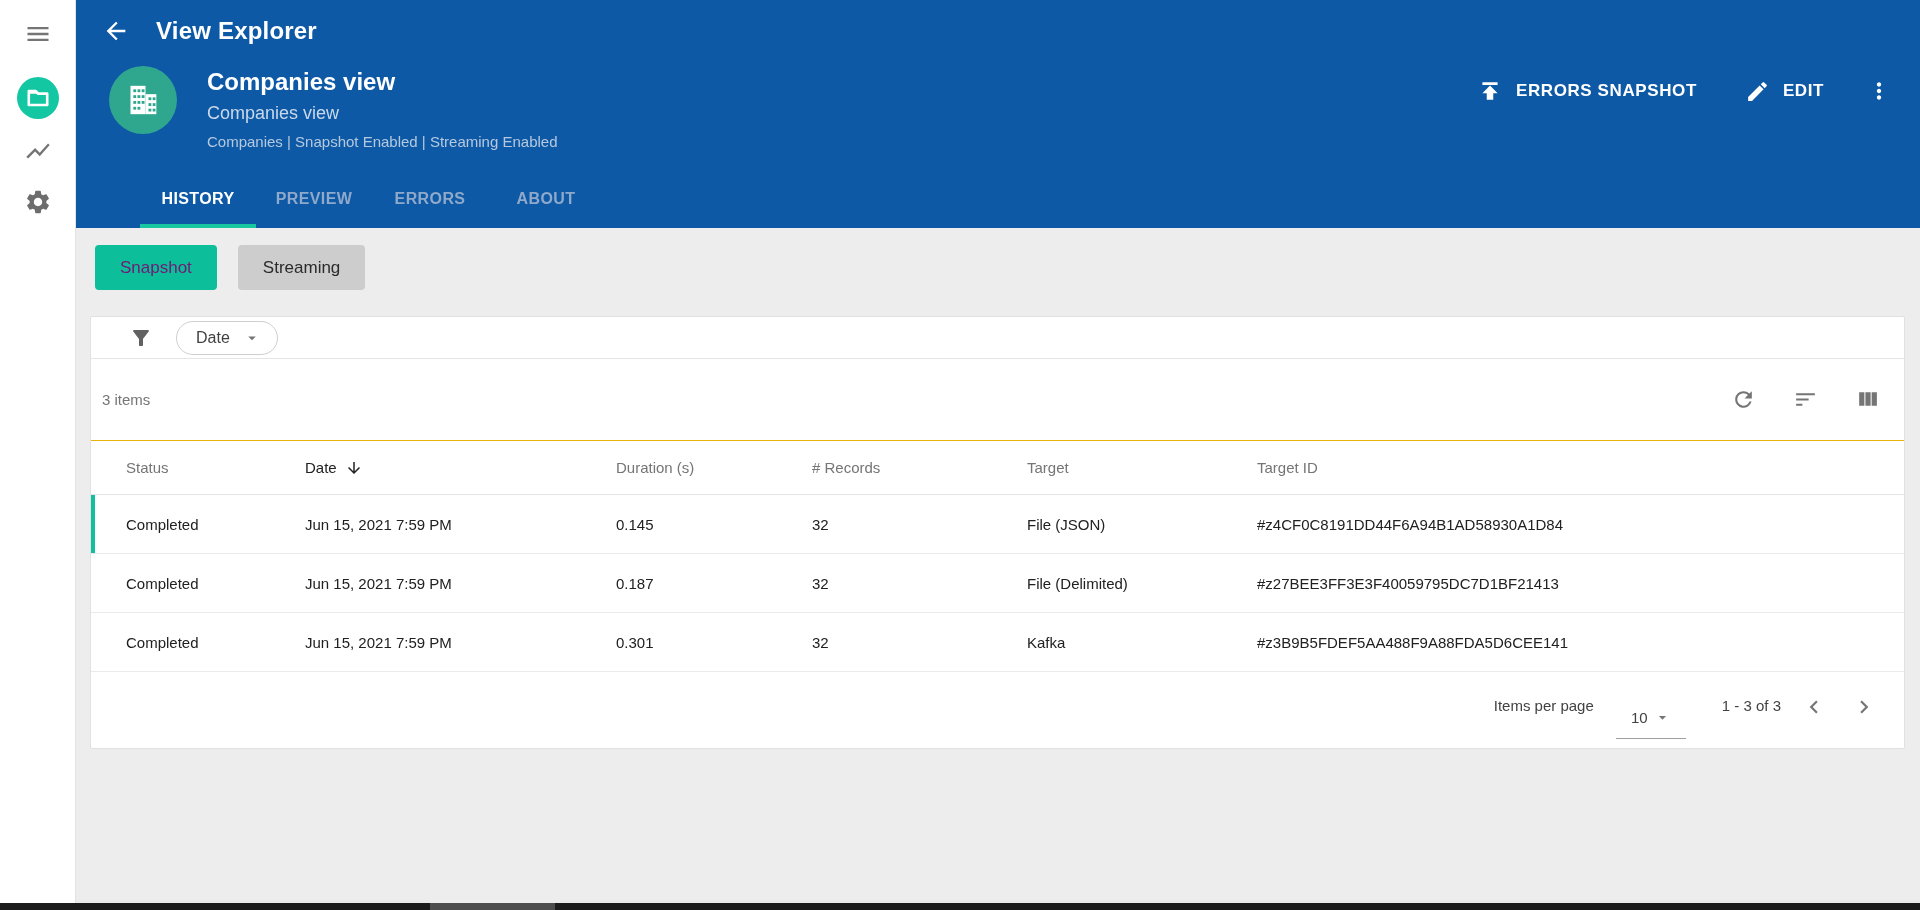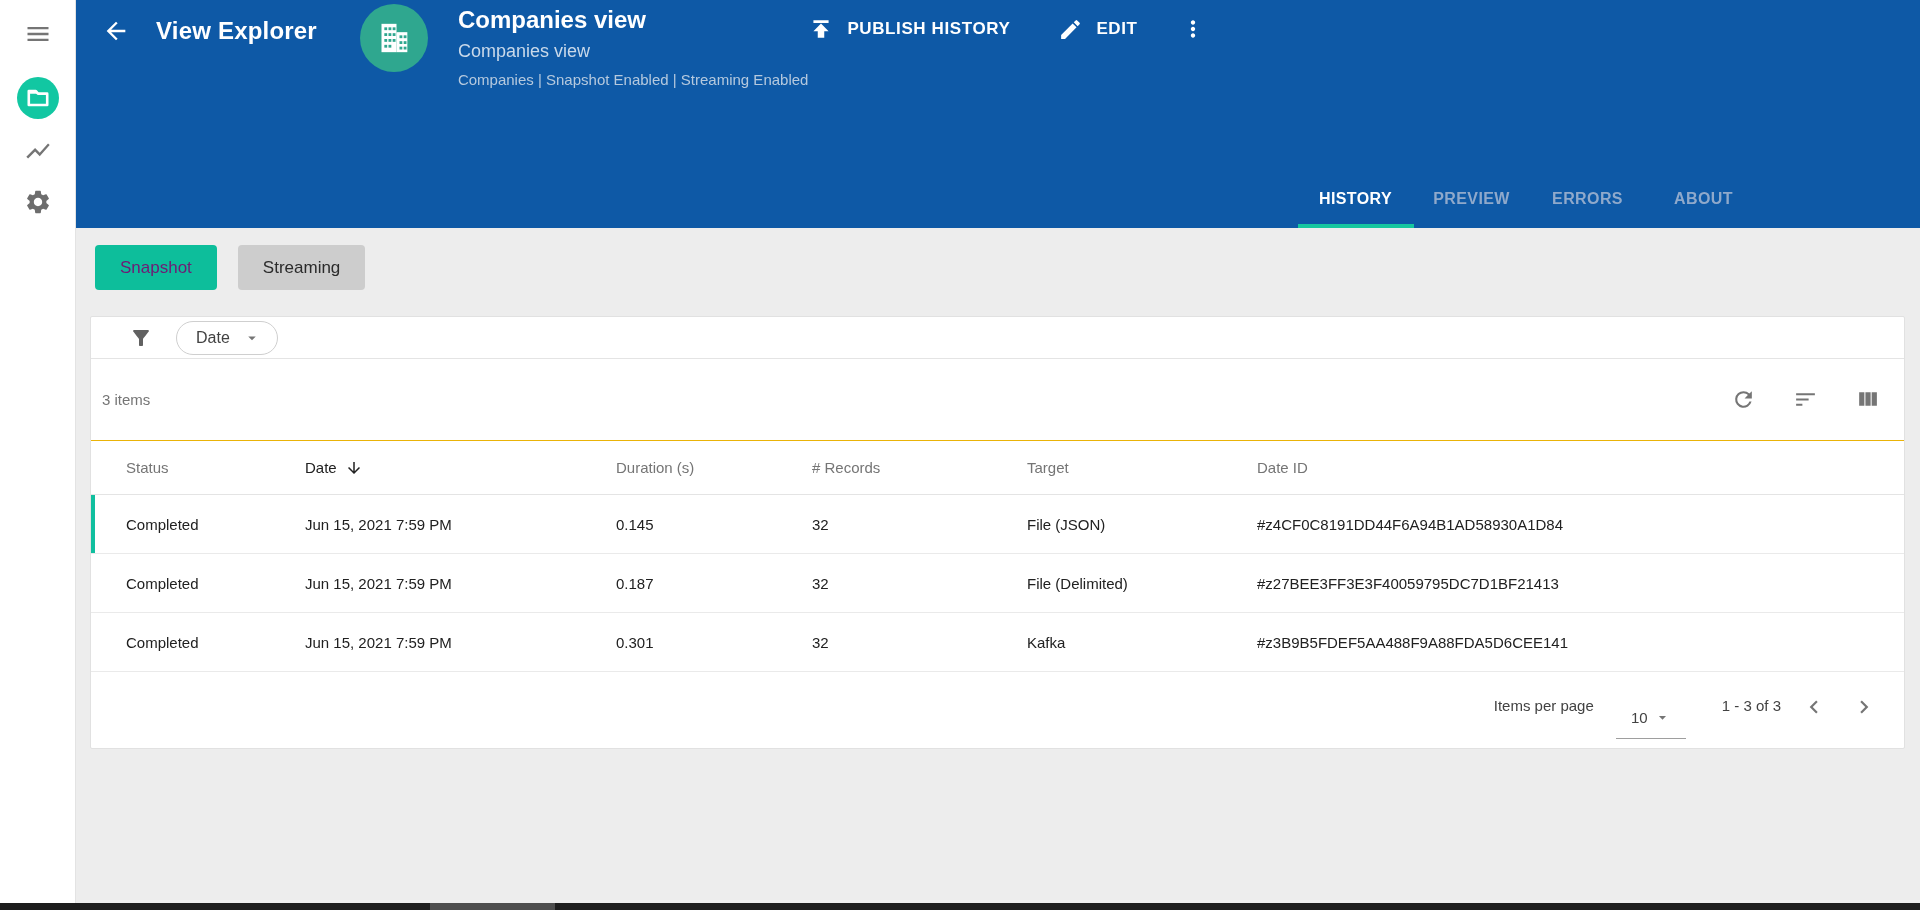--- a/index.html
+++ b/index.html
@@ -15,26 +15,26 @@
   .rail-circle { margin-top:31px; width:42px; height:42px; border-radius:50%;
                  background:#12c7a2; display:flex; align-items:center; justify-content:center; }
   .rail-trend { margin-top:20px; width:30px; height:24px; }
   .rail-gear  { margin-top:26px; width:30px; height:26px; }
 
   
   .main { flex:1; display:flex; flex-direction:column; }
 
   
   .blue-header { height:228px; background:#0e59a6; color:#fff; display:flex;
-                 flex-direction:row; position:relative; flex-shrink:0; }
+                 flex-direction:column; position:relative; flex-shrink:0; }
   .topbar { height:62px; display:flex; align-items:center; padding-left:26px; }
   .back-btn { width:28px; height:28px; cursor:pointer; display:flex; align-items:center; }
   .topbar-title { margin-left:26px; font-size:24px; font-weight:700; letter-spacing:.2px; }
 
-  .info-row { display:flex; align-items:flex-start; padding-left:43px; margin-top:4px;justify-content:space-between; }
+  .info-row { display:flex; align-items:flex-start; padding-left:33px; margin-top:4px;justify-content:space-between; }
   .avatar { width:68px; height:68px; border-radius:50%; background:#2fa78f;
             display:flex; align-items:center; justify-content:center; flex-shrink:0; }
   .info-text { margin-left:30px; margin-top:2px; }
   .view-title { font-size:24px; font-weight:700; }
   .view-subtitle { font-size:18px; color:#c9d9ea; margin-top:7px; }
   .view-meta { font-size:15px; color:#b5c9de; margin-top:9px; }
 
   .header-actions { margin-left:auto; display:flex; align-items:center; margin-top:12px;
                     padding-right:28px; }
   .hdr-btn { display:flex; align-items:center; gap:13px; cursor:pointer;
@@ -172,21 +172,21 @@
           <div class="view-title">Companies view</div>
           <div class="view-subtitle">Companies view</div>
           <div class="view-meta">Companies | Snapshot Enabled | Streaming Enabled</div>
         </div>
 
         <div class="header-actions">
           <div class="hdr-btn">
             <svg viewBox="0 0 24 24" width="26" height="26">
                 <path fill="#ffffff" d="M5 4v2.4h14V4H5zm0 10h4v6h6v-6h4l-7-7-7 7z"></path>
               </svg>
-            <span>PUBLISH HISTORY</span>
+            <span>ERRORS SNAPSHOT</span>
           </div>
           <div class="hdr-btn">
             <svg viewBox="0 0 24 24" width="25" height="25">
                 <path fill="#ffffff" d="M3 17.25V21h3.75L17.81 9.94l-3.75-3.75L3 17.25zM20.71 7.04a1 1 0 0 0 0-1.41l-2.34-2.34a1 1 0 0 0-1.41 0l-1.83 1.83 3.75 3.75 1.83-1.83z"></path>
               </svg>
             <span>EDIT</span>
           </div>
           <div class="kebab">
             <svg viewBox="0 0 24 24" width="26" height="26">
                 <path fill="#ffffff" d="M12 8c1.1 0 2-.9 2-2s-.9-2-2-2-2 .9-2 2 .9 2 2 2zm0 2c-1.1 0-2 .9-2 2s.9 2 2 2 2-.9 2-2-.9-2-2-2zm0 6c-1.1 0-2 .9-2 2s.9 2 2 2 2-.9 2-2-.9-2-2-2z"></path>
@@ -264,21 +264,21 @@
             <div>Status</div>
             <div class="sorted">
               <span>Date</span>
               <svg viewBox="0 0 24 24" width="18" height="18">
                   <path fill="#212121" d="M20 12l-1.41-1.41L13 16.17V4h-2v12.17l-5.58-5.59L4 12l8 8 8-8z"></path>
                 </svg>
             </div>
             <div>Duration (s)</div>
             <div># Records</div>
             <div>Target</div>
-            <div>Date ID</div>
+            <div>Target ID</div>
           </div>
 
           <div class="tr trow selected">
             <div>Completed</div>
             <div>Jun 15, 2021 7:59 PM</div>
             <div>0.145</div>
             <div>32</div>
             <div>File (JSON)</div>
             <div>#z4CF0C8191DD44F6A94B1AD58930A1D84</div>
           </div>

